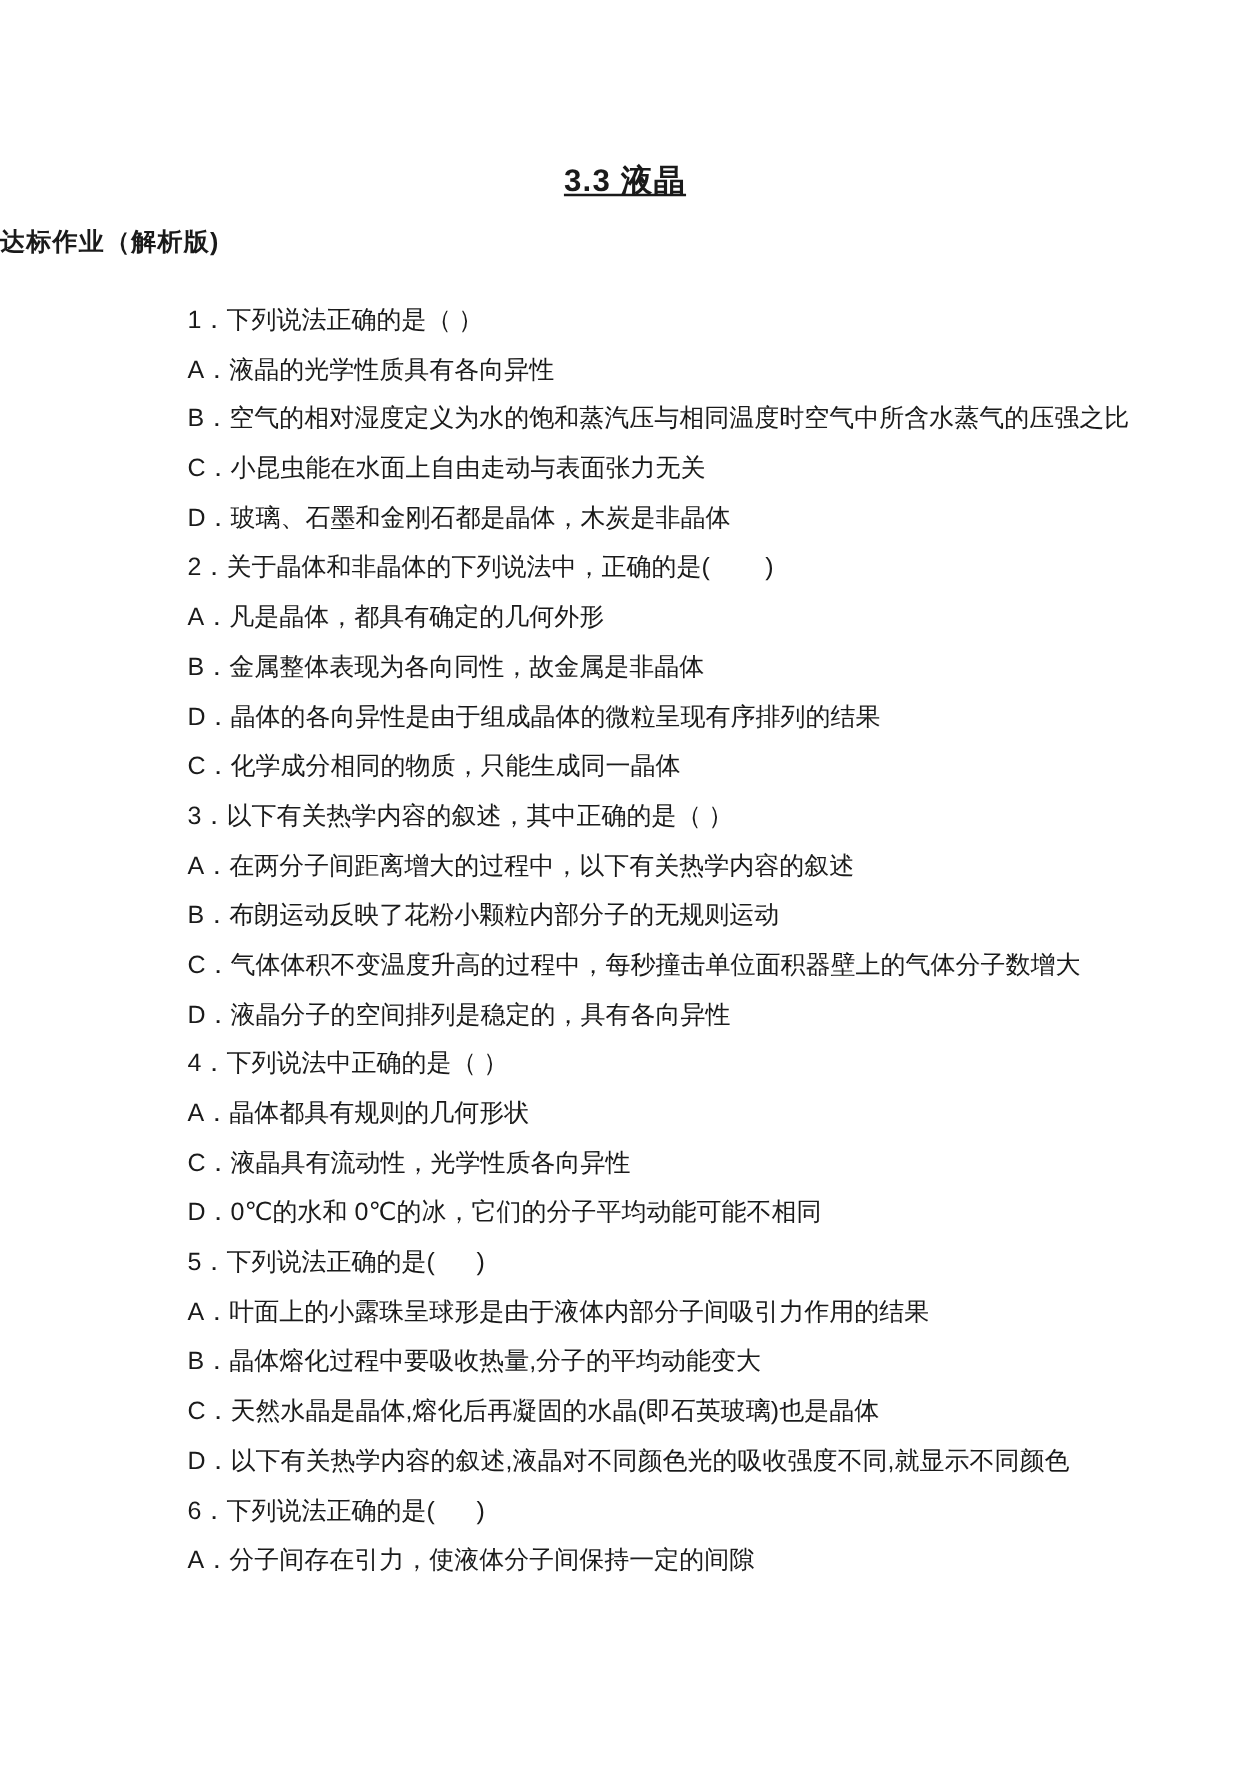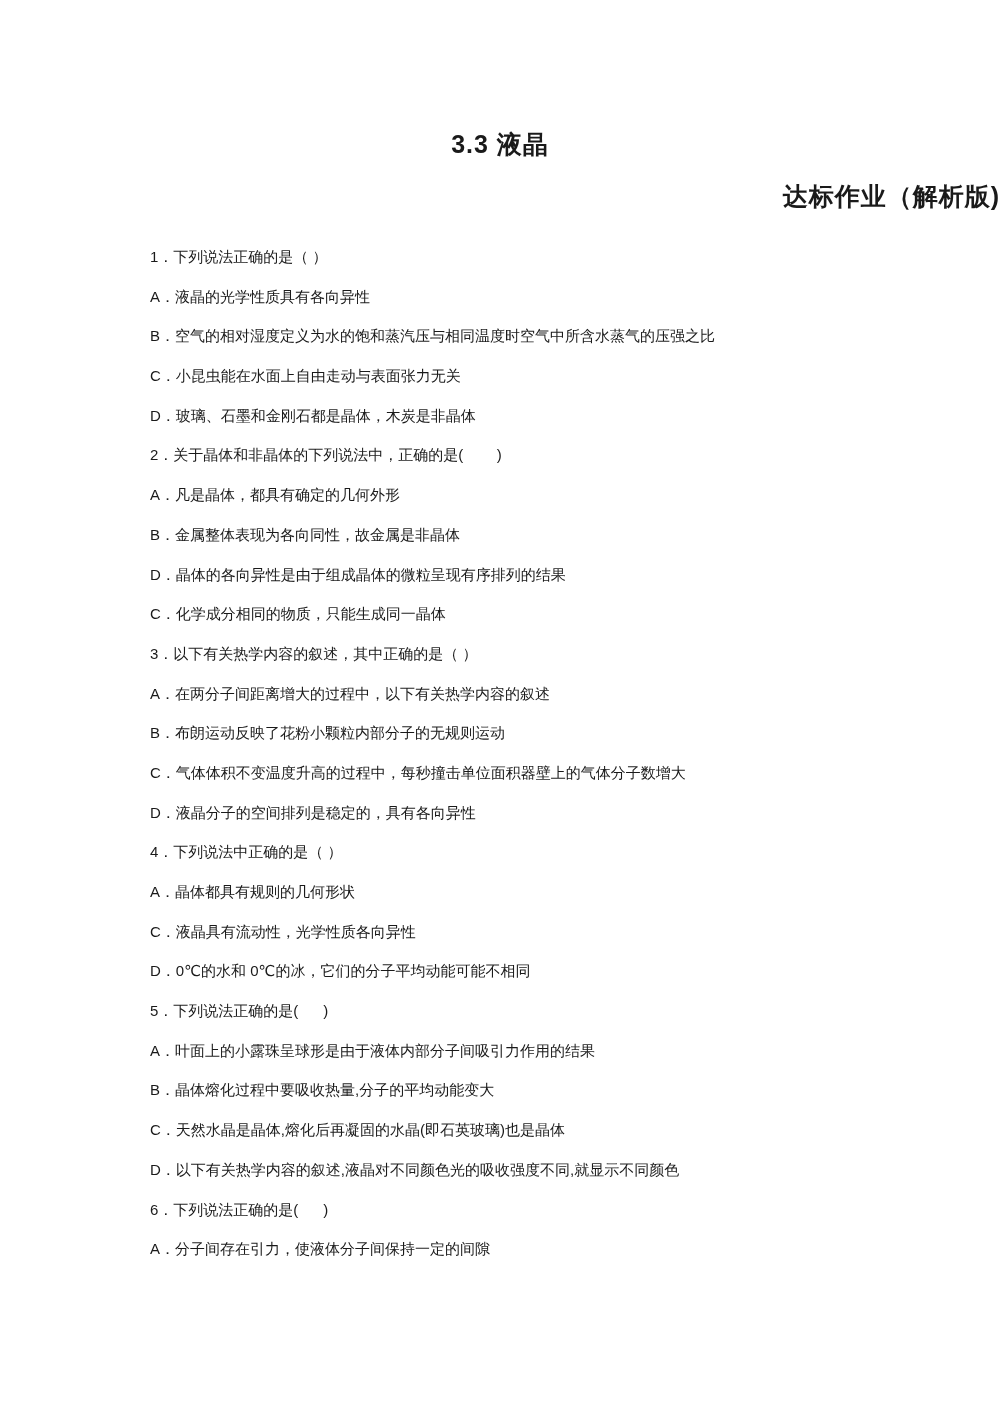--- a/index.html
+++ b/index.html
@@ -20,44 +20,45 @@
     position: absolute;
     top: 128px;
     left: 0;
     width: 100%;
     margin: 0;
     text-align: center;
     font-size: 25px;
     font-weight: 700;
     letter-spacing: 1px;
     white-space: pre;
+    text-decoration: underline;
   }
   .doc-subtitle {
     position: absolute;
     top: 180px;
     left: 0;
     width: 100%;
     margin: 0;
-    text-align: right;
-    font-size: 25px;
+    text-align: left;
+    font-size: 20px;
     font-weight: 700;
     letter-spacing: 1px;
     white-space: pre;
   }
   .questions {
     position: absolute;
     top: 237px;
     left: 150px;
     right: 60px;
   }
   .q-line {
     margin: 0;
     height: 39.7px;
     line-height: 39.7px;
-    font-size: 15px;
+    font-size: 20px;
     font-weight: 400;
     white-space: pre;   
     overflow: visible;
   }
 </style>
 </head>
 <body>
 
 <div class="page">
 

